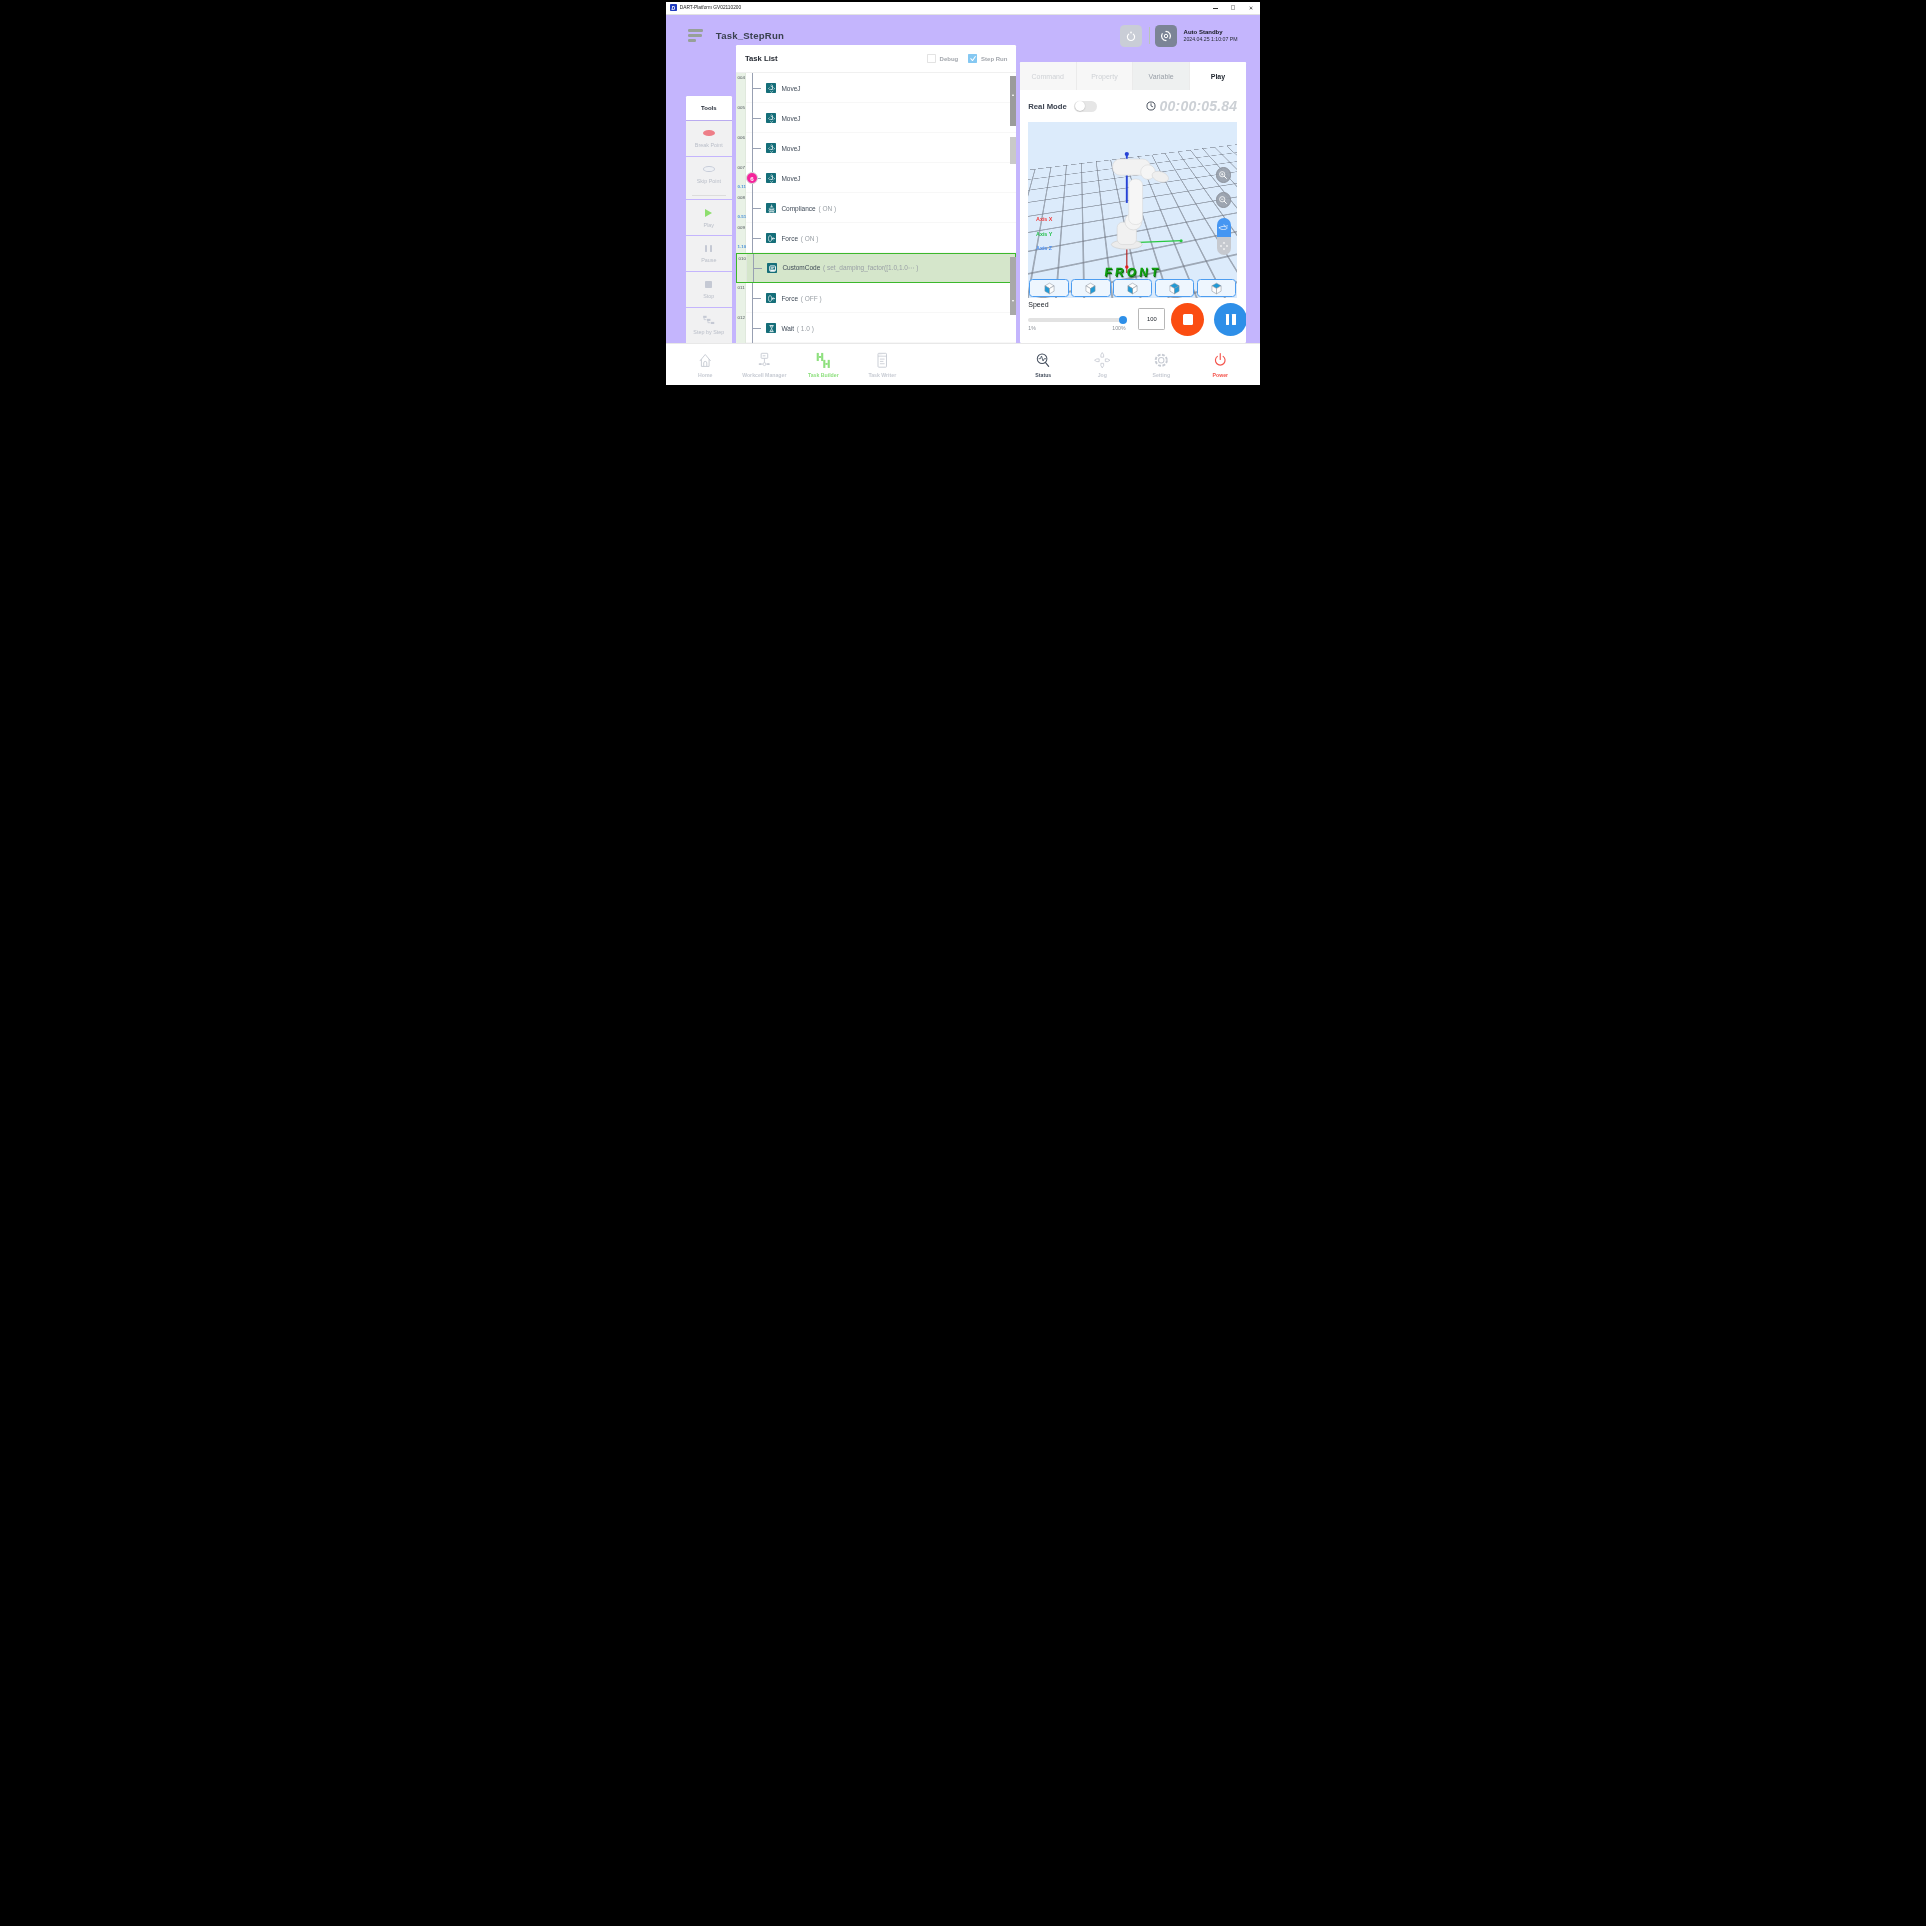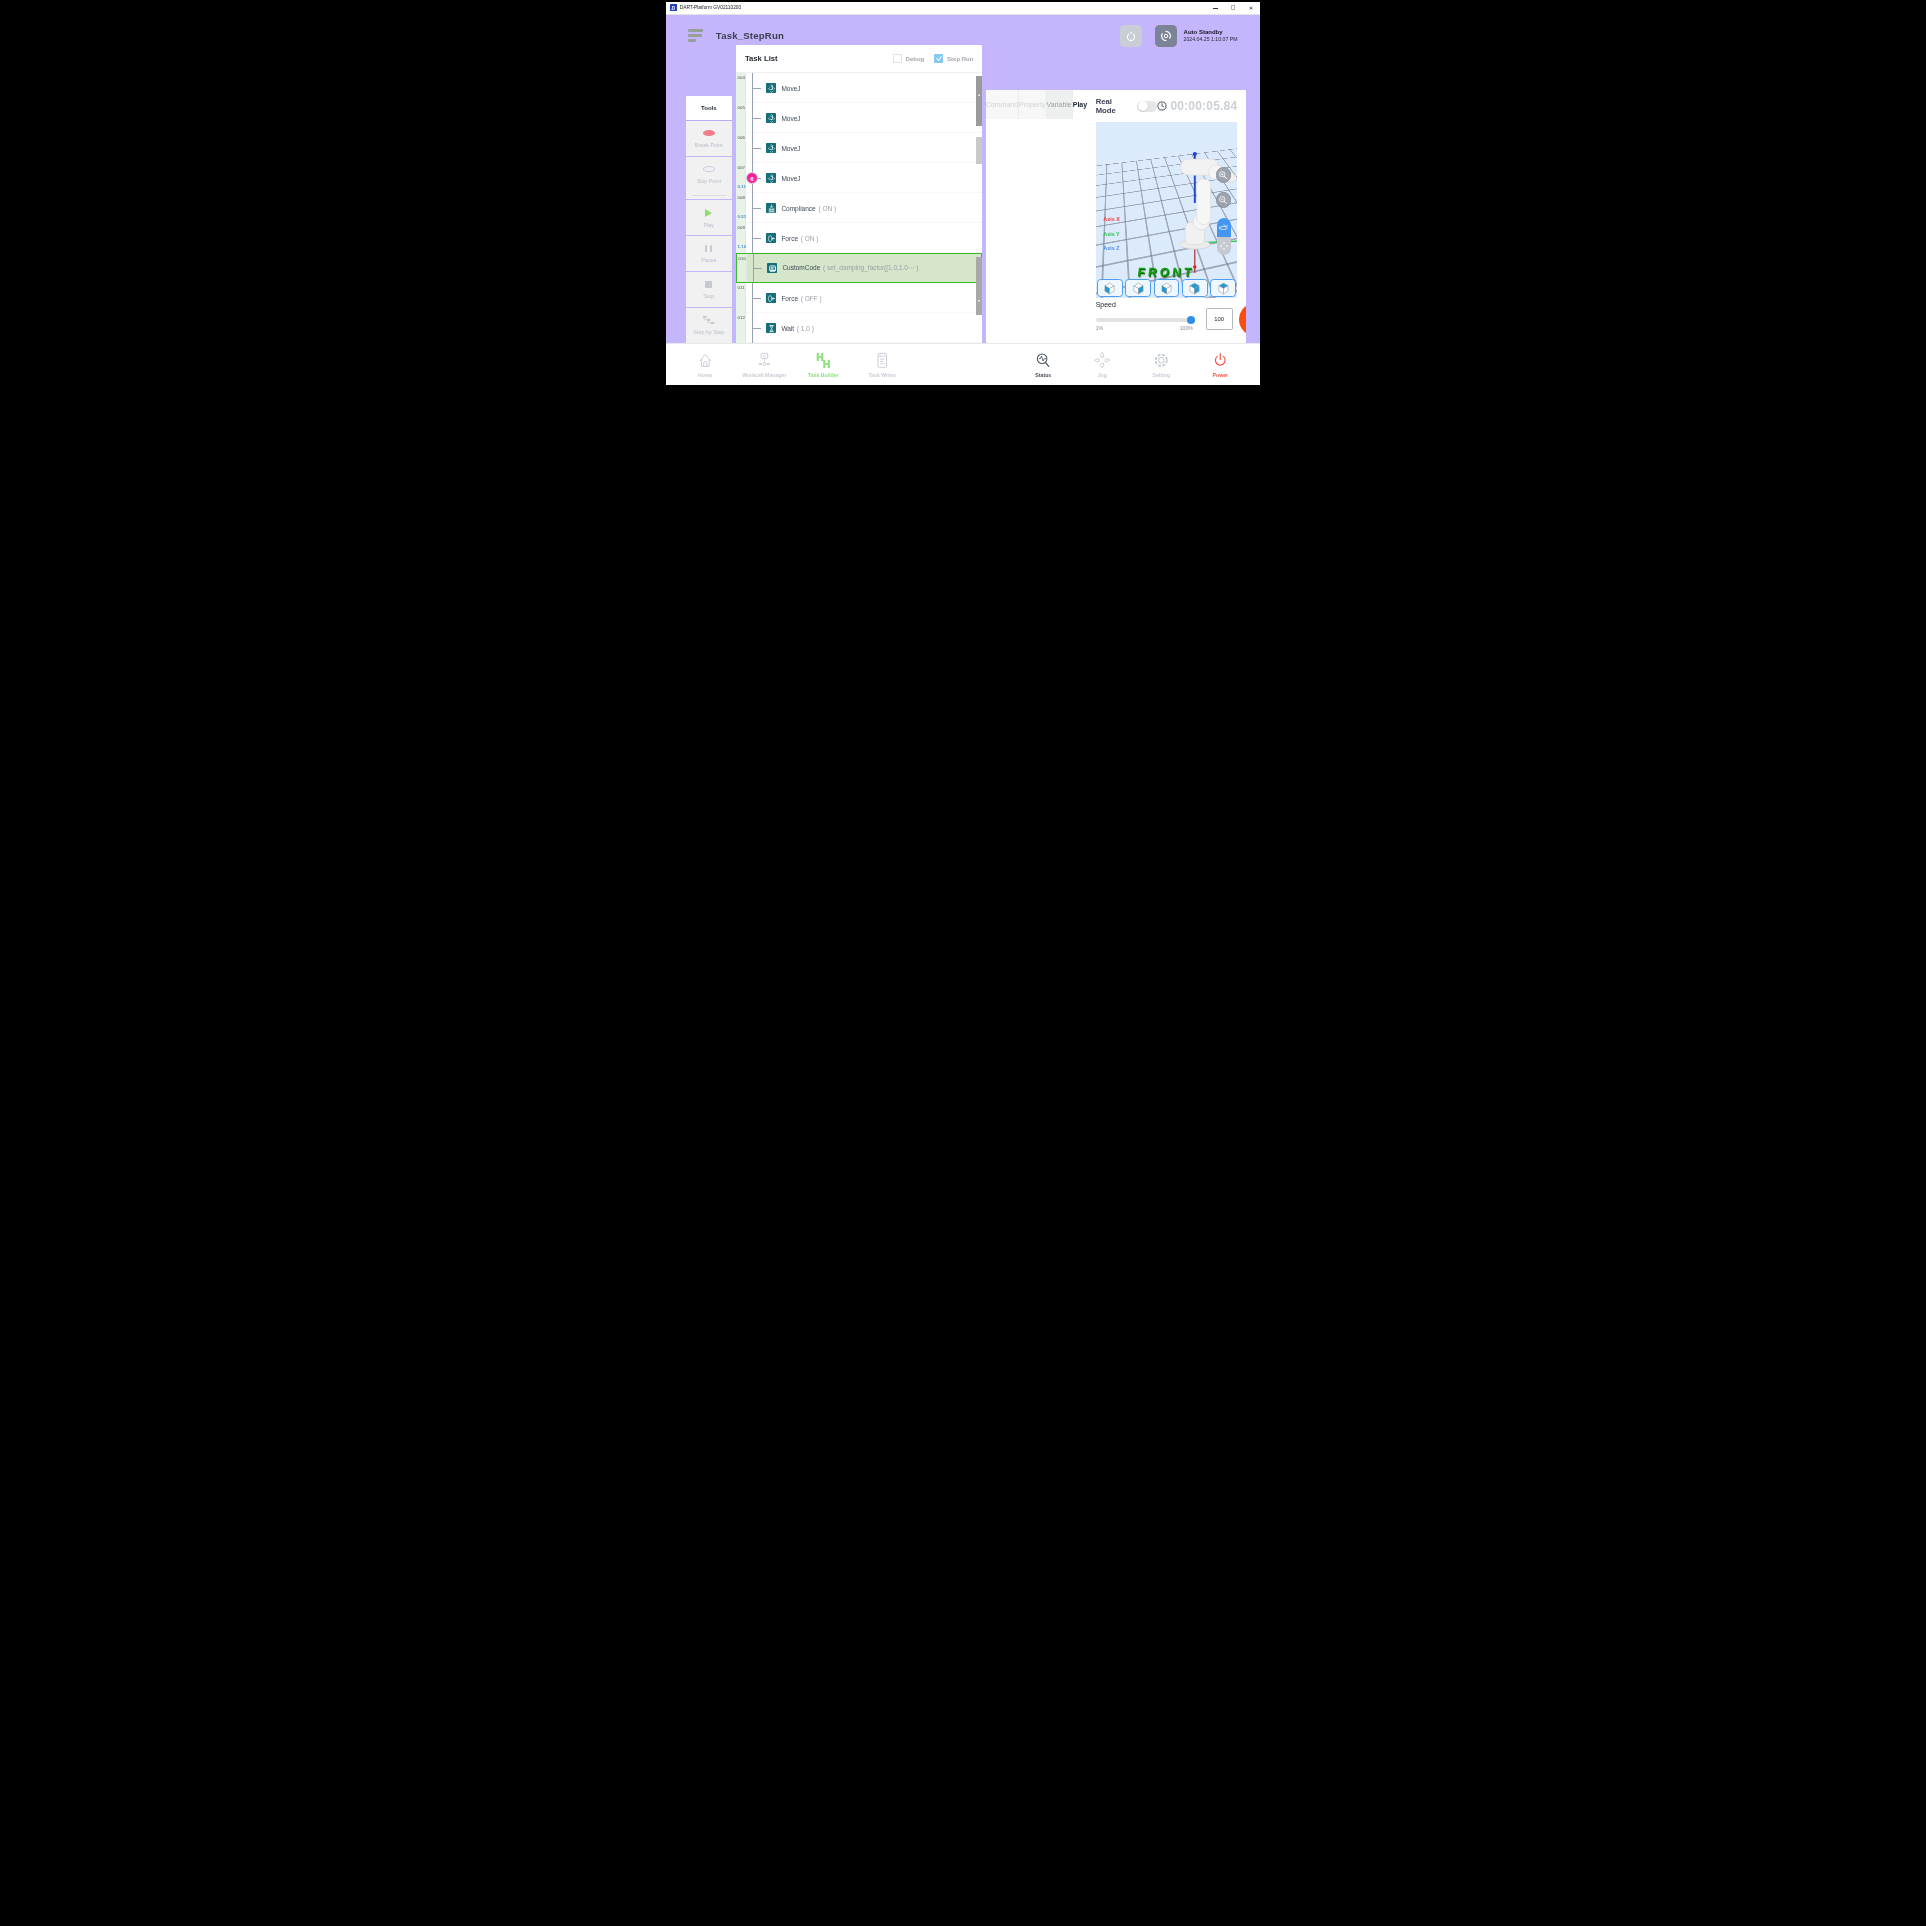--- a/index.html
+++ b/index.html
@@ -80,33 +80,33 @@
   .args { color:#9aa0a6; margin-left:2.7px; }
   .badge { position:absolute; left:9.6px; top:50%; transform:translateY(-50%); width:12px; height:12px; border-radius:50%;
     background:#f5239b; border:1.2px solid #d8d8d8; color:#fff; font-size:6.2px; font-weight:bold;
     display:flex; align-items:center; justify-content:center; z-index:3; }
   .vscroll { position:absolute; right:0; top:28.5px; bottom:0; width:5.8px; z-index:4; }
   .vs-seg1 { position:absolute; top:3.1px; height:50px; left:0; right:0; background:#9b9b9b; color:#fff; font-size:3.5px; text-align:center; padding-top:17px; }
   .vs-seg2 { position:absolute; top:64px; height:27px; left:0; right:0; background:#c9c9c9; }
   .vs-seg3 { position:absolute; top:184px; height:58px; left:0; right:0; background:#a8a8a8; color:#fff; font-size:3.5px; text-align:center; padding-top:42px; }
 
   
-  .right-panel { width:260px; background:#fff; border-radius:1.2px; display:flex; overflow:hidden; }
+  .right-panel { width:226px; background:#fff; border-radius:1.2px; display:flex; flex-direction:column; overflow:hidden; }
   .tabs { height:28.5px; display:flex; }
   .tab { flex:1; display:flex; align-items:center; justify-content:center; font-size:7px; color:#cfd2d6;
     background:#f7f7f7; border-right:0.4px solid #ebebeb; }
   .tab.mid { background:#eef0f0; color:#9aa0a8; }
   .tab.active { background:#fff; color:#1e242d; font-weight:bold; border-right:none; }
   .play-body { flex:1; position:relative; padding:0 8.5px; }
   .real-row { height:32px; display:flex; align-items:center; }
   .real-lbl { font-size:7.7px; font-weight:bold; color:#3c4350; }
   .toggle { width:22.3px; height:11.6px; border-radius:5.8px; background:#e6e6e6; margin-left:7.7px; position:relative; }
   .toggle .knob { position:absolute; left:0.8px; top:0.8px; width:10px; height:10px; border-radius:50%; background:#fff; box-shadow:0 0.4px 1.2px rgba(0,0,0,.25); }
   .timer-wrap { margin-left:auto; display:flex; align-items:center; gap:3.5px; }
-  .timer-txt { font-size:12px; font-weight:bold; color:#ccd0d5; letter-spacing:0.2px; }
+  .timer-txt { font-size:14px; font-weight:bold; color:#ccd0d5; letter-spacing:0.2px;font-style:italic; }
 
   
   .viewer { position:relative; height:176px; background:#dcebfb; overflow:hidden; }
   .grid3d { position:absolute; left:-58px; right:-58px; top:35px; height:208px;
     background-image:linear-gradient(rgba(108,114,126,.55) 0.8px, transparent 0.8px),
                      linear-gradient(90deg, rgba(108,114,126,.55) 0.8px, transparent 0.8px);
     background-size:14px 14px;
     transform:perspective(208px) rotateX(55deg) rotateZ(-12deg); transform-origin:50% 0; }
   .axis-lbl { position:absolute; left:7.7px; font-size:5.4px; font-weight:bold; }
   .axis-x { top:94px; color:#f23a3a; }

